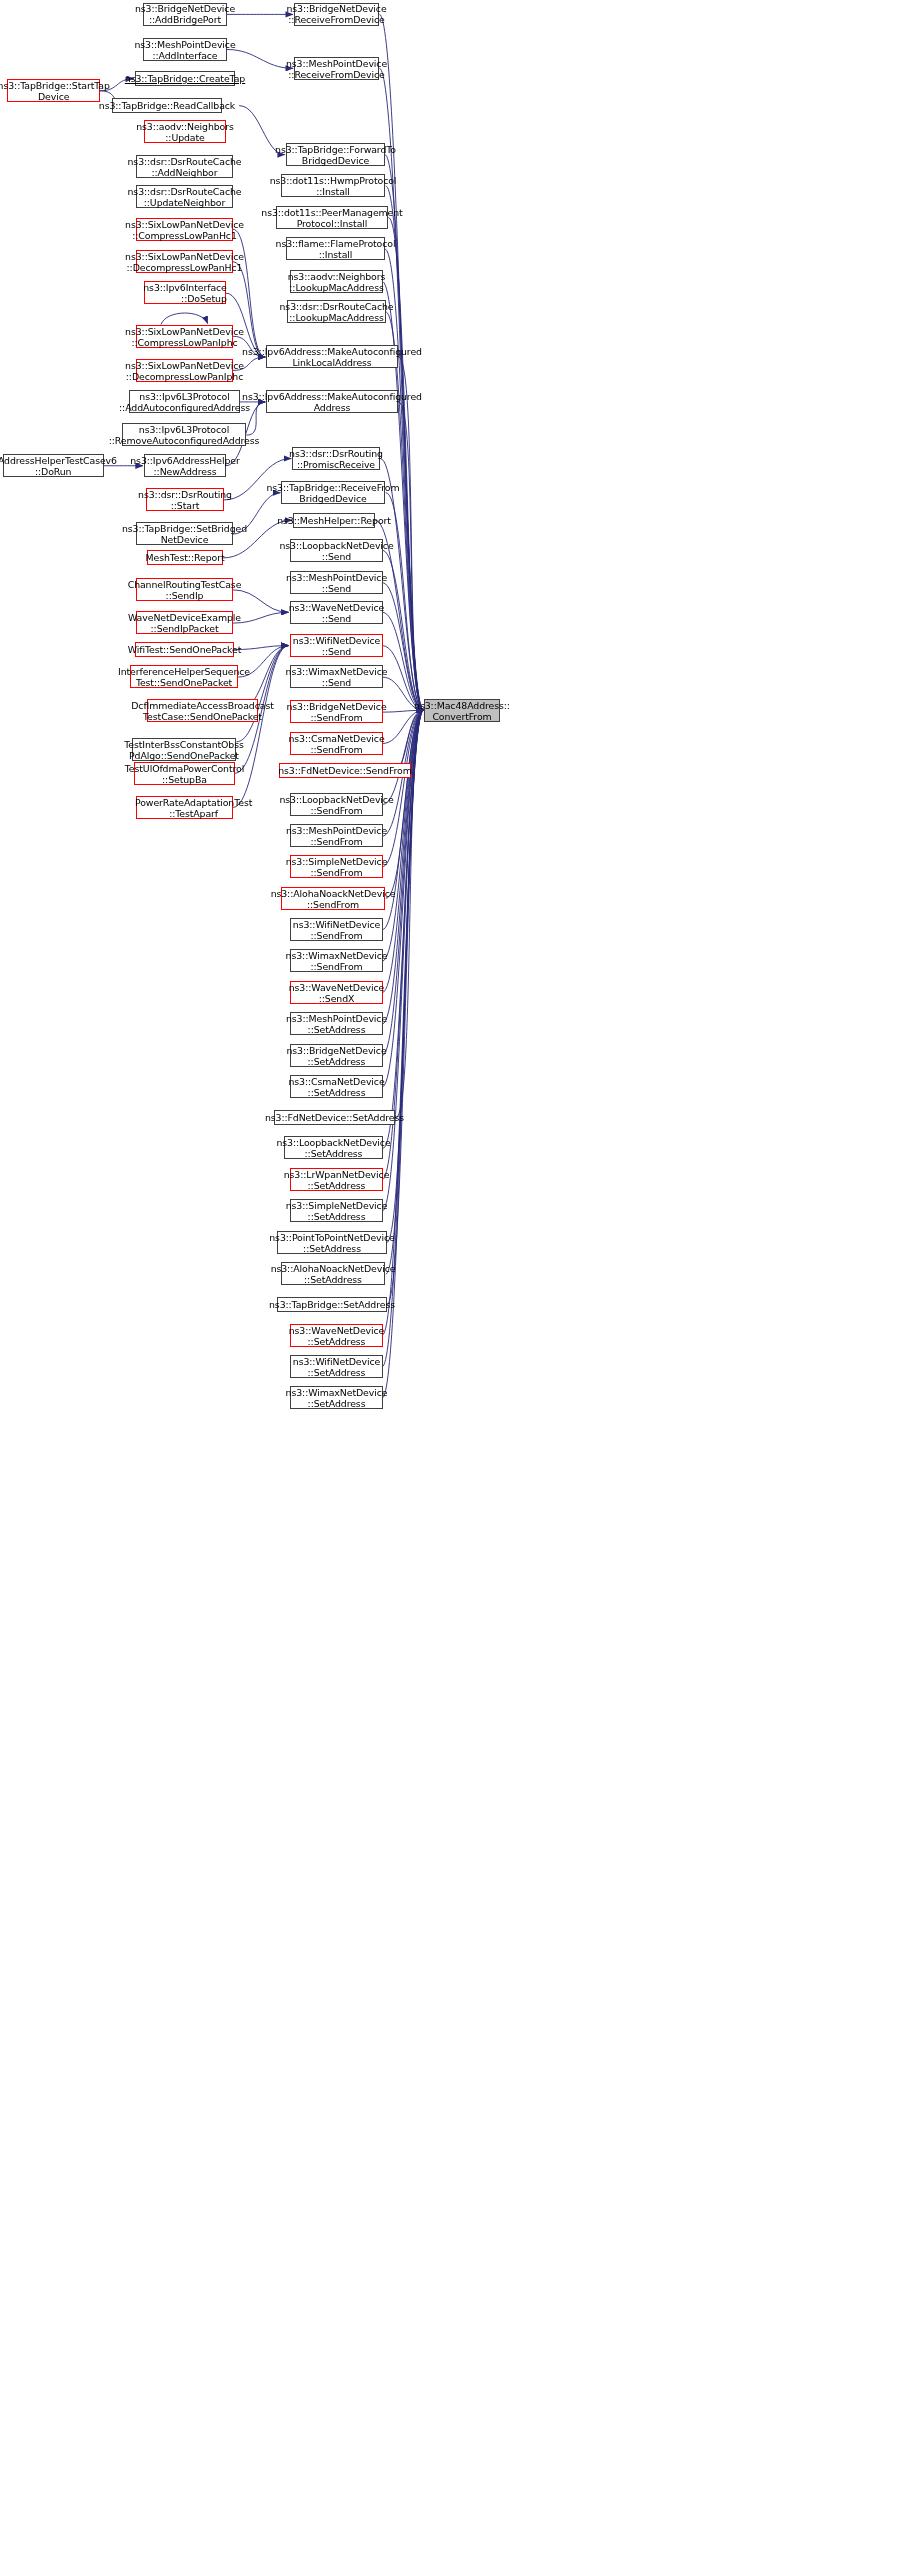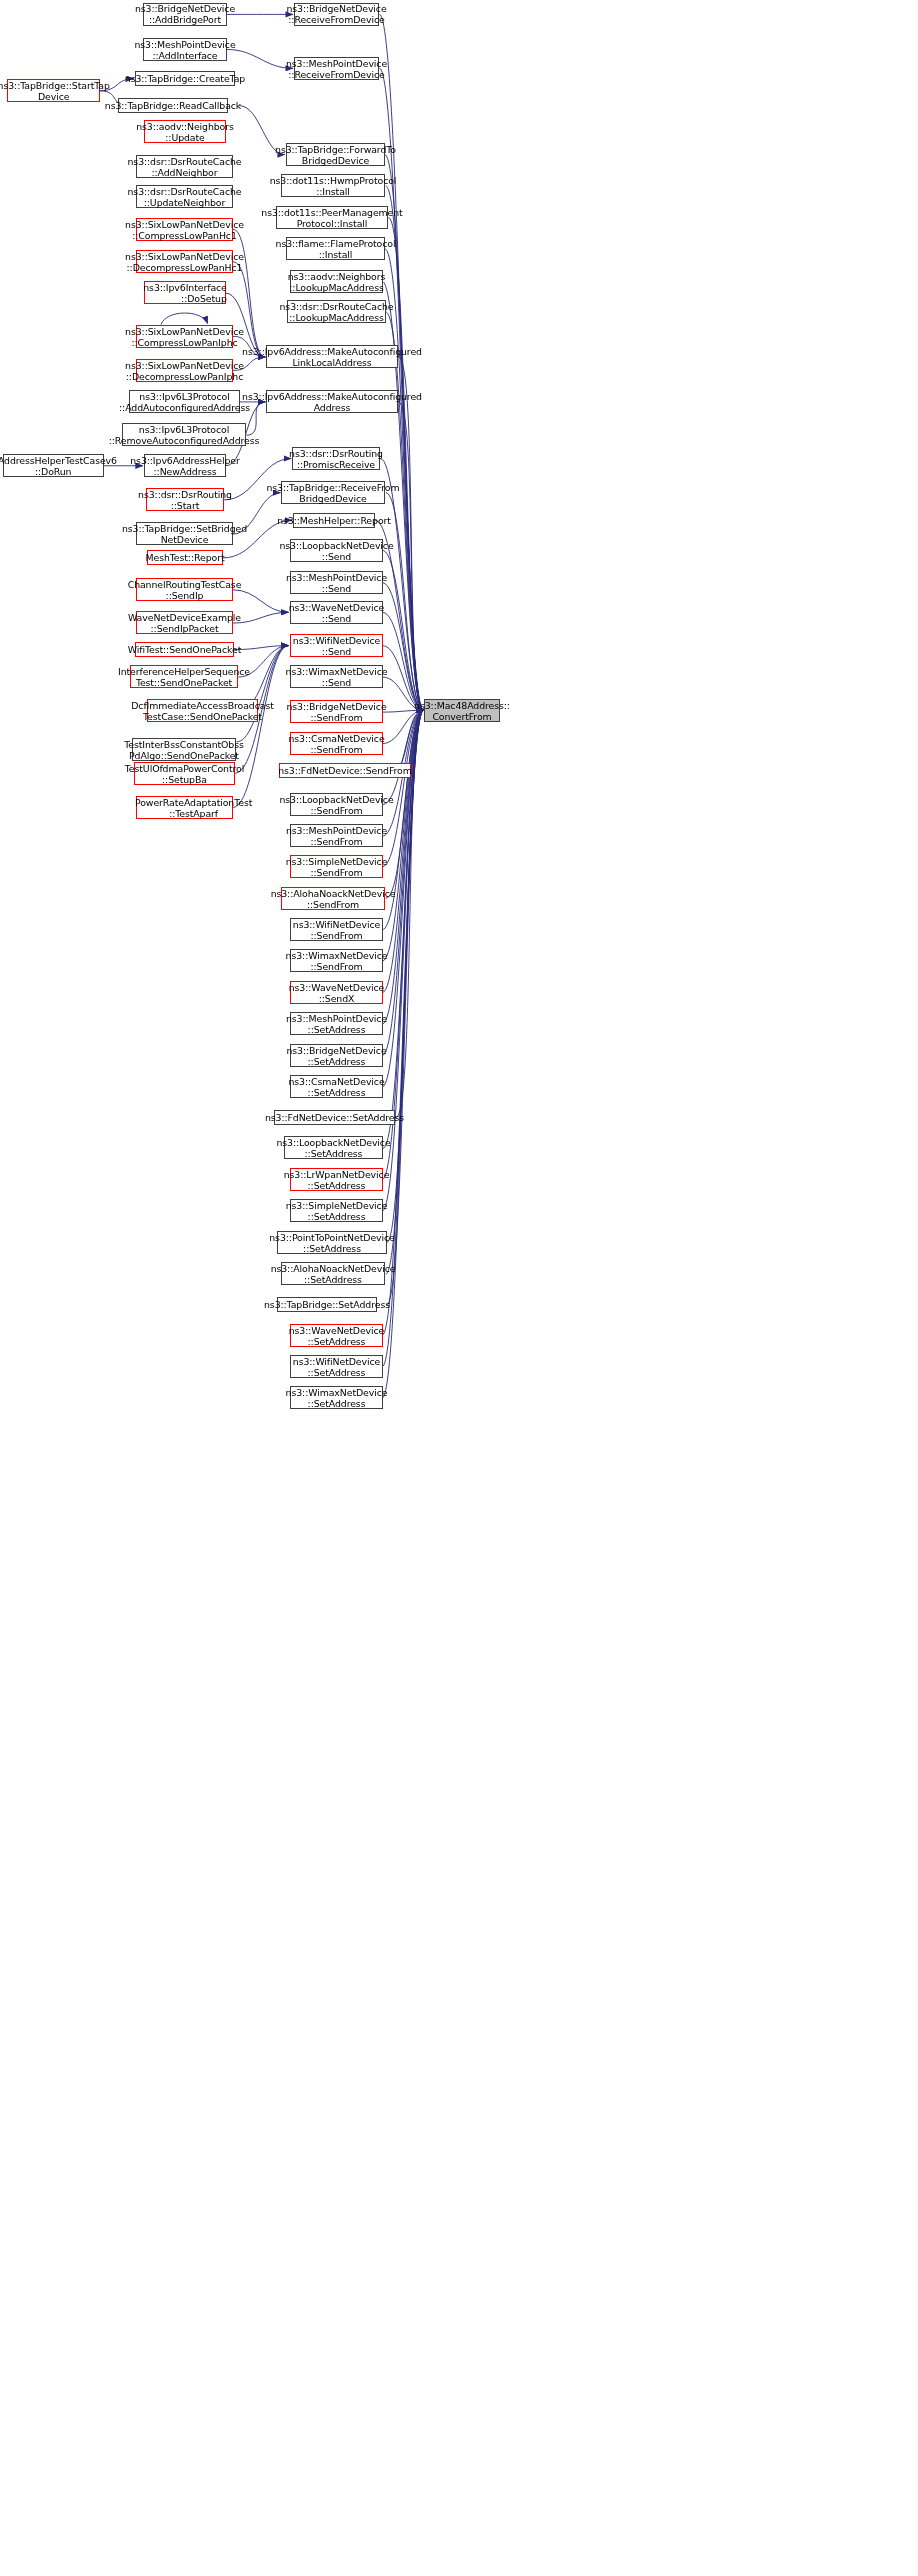--- a/index.html
+++ b/index.html
@@ -105,24 +105,24 @@
     </svg>
   <div id="node-layer">
       <div class="node" style="left: 143px; top: 2.7px; width: 84px; height: 23.4px;">ns3::BridgeNetDevice
 ::AddBridgePort</div>
       <div class="node" style="left: 294px; top: 2.7px; width: 85px; height: 23.4px;">ns3::BridgeNetDevice
 ::ReceiveFromDevice</div>
       <div class="node" style="left: 143px; top: 38px; width: 84px; height: 23.4px;">ns3::MeshPointDevice
 ::AddInterface</div>
       <div class="node" style="left: 294px; top: 57px; width: 85px; height: 23.4px;">ns3::MeshPointDevice
 ::ReceiveFromDevice</div>
-      <div class="node" style="left: 135px; top: 71px; width: 100px; height: 15.3px;">ns3::TapBridge::CreateTap</div>
+      <div class="node" style="left: 135px; top: 71px; width: 100px; height: 15.3px; text-decoration: underline;">ns3::TapBridge::CreateTap</div>
       <div class="node red" style="left: 7.2px; top: 79px; width: 93px; height: 23.4px;">ns3::TapBridge::StartTap
 Device</div>
-      <div class="node" style="left: 118px; top: 98px; width: 110px; height: 15.3px;">ns3::TapBridge::ReadCallback</div>
+      <div class="node" style="left: 112px; top: 98px; width: 110px; height: 15.3px;">ns3::TapBridge::ReadCallback</div>
       <div class="node red" style="left: 144px; top: 120px; width: 82px; height: 23.4px;">ns3::aodv::Neighbors
 ::Update</div>
       <div class="node" style="left: 286px; top: 143px; width: 99px; height: 23.4px;">ns3::TapBridge::ForwardTo
 BridgedDevice</div>
       <div class="node" style="left: 136px; top: 155px; width: 97px; height: 23.4px;">ns3::dsr::DsrRouteCache
 ::AddNeighbor</div>
       <div class="node" style="left: 281px; top: 174px; width: 104px; height: 23.4px;">ns3::dot11s::HwmpProtocol
 ::Install</div>
       <div class="node" style="left: 136px; top: 185px; width: 97px; height: 23.4px;">ns3::dsr::DsrRouteCache
 ::UpdateNeighbor</div>
@@ -220,21 +220,21 @@
       <div class="node" style="left: 284px; top: 1136px; width: 99px; height: 23.4px;">ns3::LoopbackNetDevice
 ::SetAddress</div>
       <div class="node red" style="left: 290px; top: 1168px; width: 93px; height: 23.4px;">ns3::LrWpanNetDevice
 ::SetAddress</div>
       <div class="node" style="left: 290px; top: 1199px; width: 93px; height: 23.4px;">ns3::SimpleNetDevice
 ::SetAddress</div>
       <div class="node" style="left: 277px; top: 1231px; width: 110px; height: 23.4px;">ns3::PointToPointNetDevice
 ::SetAddress</div>
       <div class="node" style="left: 281px; top: 1262px; width: 104px; height: 23.4px;">ns3::AlohaNoackNetDevice
 ::SetAddress</div>
-      <div class="node" style="left: 277px; top: 1297px; width: 100px; height: 15.3px;">ns3::TapBridge::SetAddress</div>
+      <div class="node" style="left: 277px; top: 1297px; width: 110px; height: 15.3px;">ns3::TapBridge::SetAddress</div>
       <div class="node red" style="left: 290px; top: 1324px; width: 93px; height: 23.4px;">ns3::WaveNetDevice
 ::SetAddress</div>
       <div class="node" style="left: 290px; top: 1355px; width: 93px; height: 23.4px;">ns3::WifiNetDevice
 ::SetAddress</div>
       <div class="node" style="left: 290px; top: 1386px; width: 93px; height: 23.4px;">ns3::WimaxNetDevice
 ::SetAddress</div>
       <div class="node target" style="left: 424px; top: 699px; width: 76px; height: 23.4px;">ns3::Mac48Address::
 ConvertFrom</div>
     </div>
 </div>

